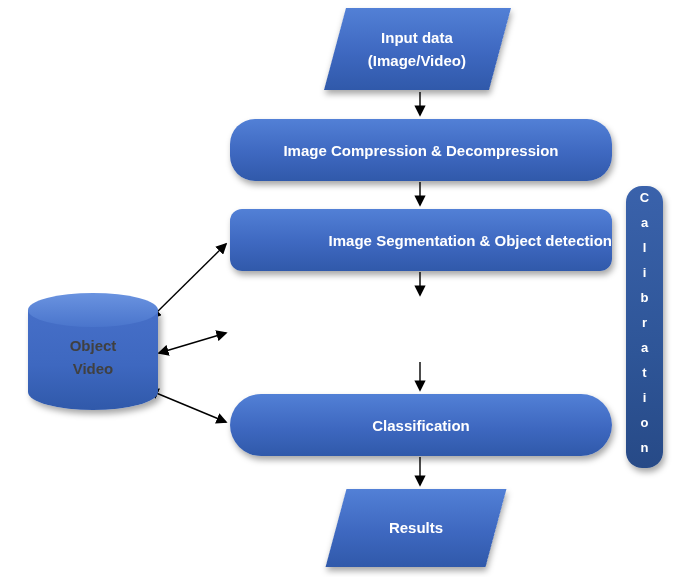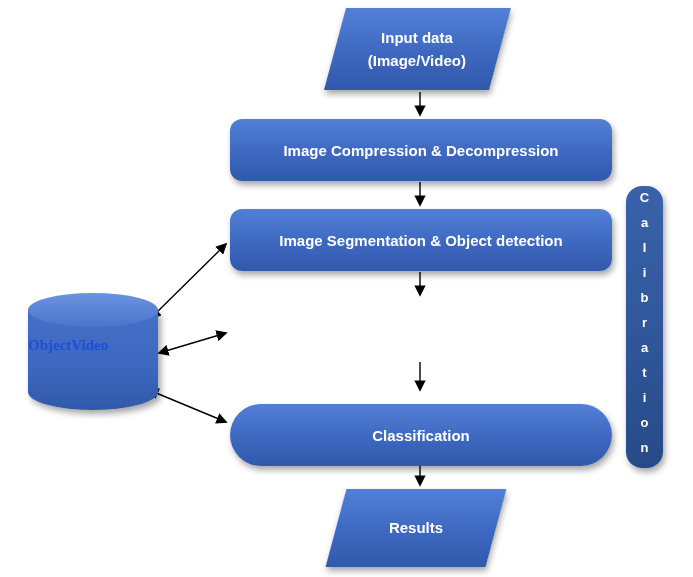--- a/index.html
+++ b/index.html
@@ -35,24 +35,24 @@
     text-align: center;
   }
   .box {
     left: 230px;
     width: 382px;
     height: 62px;
     border-radius: 12px;
     background: linear-gradient(180deg, #5280d6 0%, #3e68c0 55%, #3059aa 100%);
     box-shadow: 2px 4px 6px rgba(0,0,0,0.35);
   }
-  .box-compression    { top: 119px; }
-  .box-segmentation   { top: 209px; }
+  .box-compression    { top: 119px; border-radius: 25px; }
+  .box-segmentation   { top: 209px; justify-content: flex-end; }
   .box-feature        { top: 299px; }
-  .box-classification { top: 404px; border-radius: 31px; }
+  .box-classification { top: 394px; border-radius: 31px; }
 
   .parallelogram {
     transform: skewX(-15deg);
     background: linear-gradient(180deg, #5280d6 0%, #3e68c0 55%, #3059aa 100%);
     box-shadow: 2px 4px 6px rgba(0,0,0,0.35);
   }
   .para-input {
     left: 335px; top: 8px;
     width: 165px; height: 82px;
   }
@@ -82,28 +82,27 @@
     position: absolute;
     left: 28px; top: 293px;
     width: 130px; height: 34px;
     border-radius: 50%;
     background: linear-gradient(180deg, #6a93e0 0%, #4a75cc 100%);
   }
   .cyl-label {
     position: absolute;
     left: 28px; top: 334px;
     width: 130px;
-    color: #1d4ed8;
+    color: #404040;
     font-weight: bold;
     font-size: 15px;
     text-align: center;
     display: flex;
-    flex-direction: row;
+    flex-direction: column;
     line-height: 1.55;
-    font-family: Liberation Serif, serif;
   }
 
   
   .calibration-bar {
     position: absolute;
     left: 626px; top: 186px;
     width: 37px; height: 282px;
     border-radius: 16px;
     background: linear-gradient(180deg, #3a62ab 0%, #2e5597 60%, #274a87 100%);
     box-shadow: 2px 4px 6px rgba(0,0,0,0.35);

